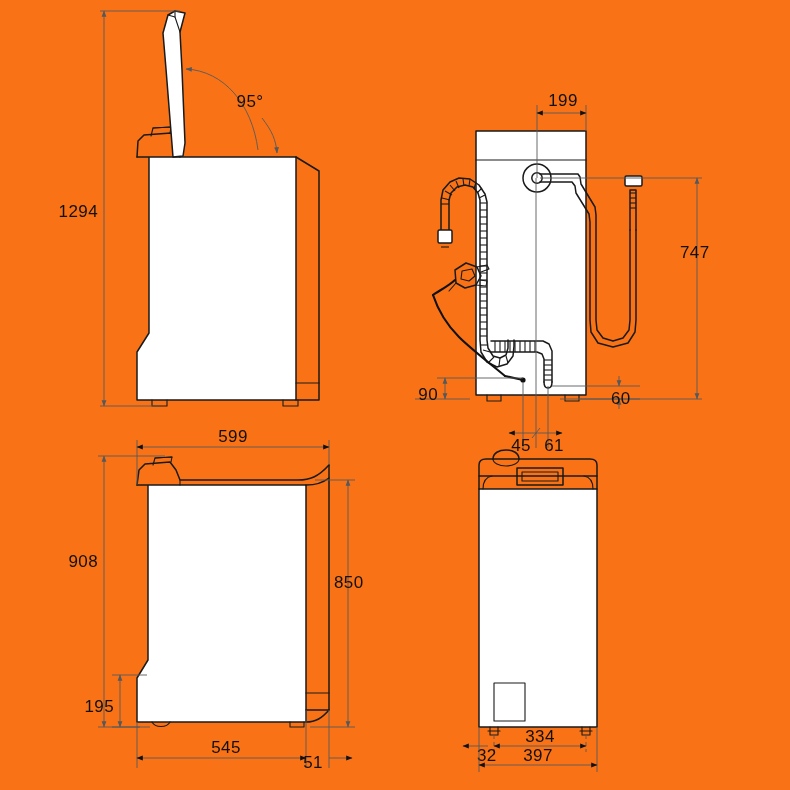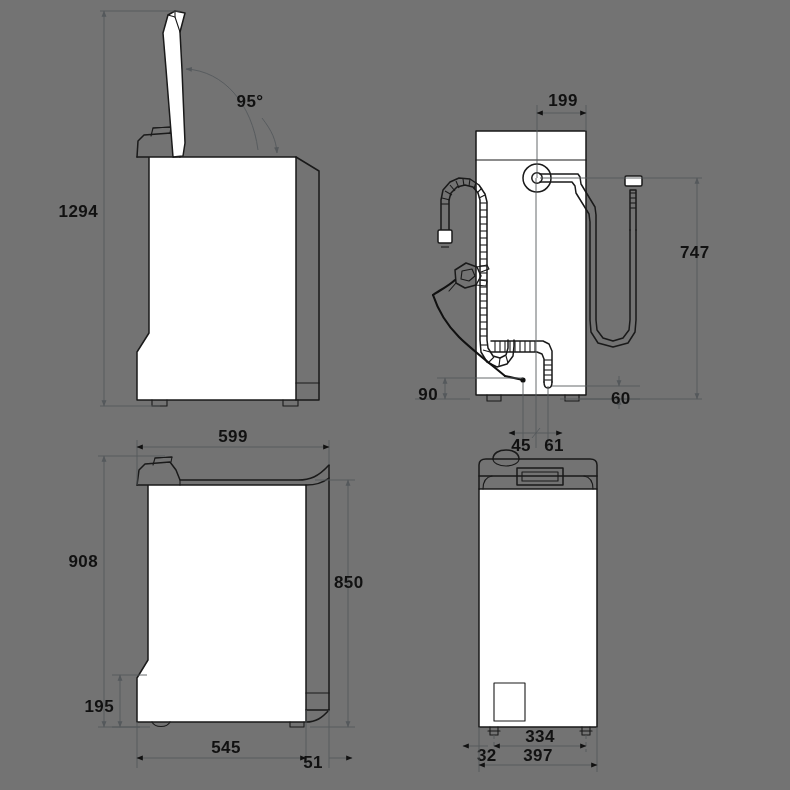--- a/index.html
+++ b/index.html
@@ -7,23 +7,22 @@
     padding: 0;
     background: #ffffff;
   }
   body {
     font-family: "Liberation Sans", sans-serif;
   }
   #sheet {
     position: relative;
     width: 790px;
     height: 790px;
-    background: #737373;
+    background: #f97316;
     overflow: hidden;
-    font-weight: bold;
   }
   #sheet svg {
     display: block;
   }
   .obj {
     fill: none;
     stroke: #1a1a1a;
     stroke-width: 1.5;
     stroke-linejoin: round;
     stroke-linecap: round;

